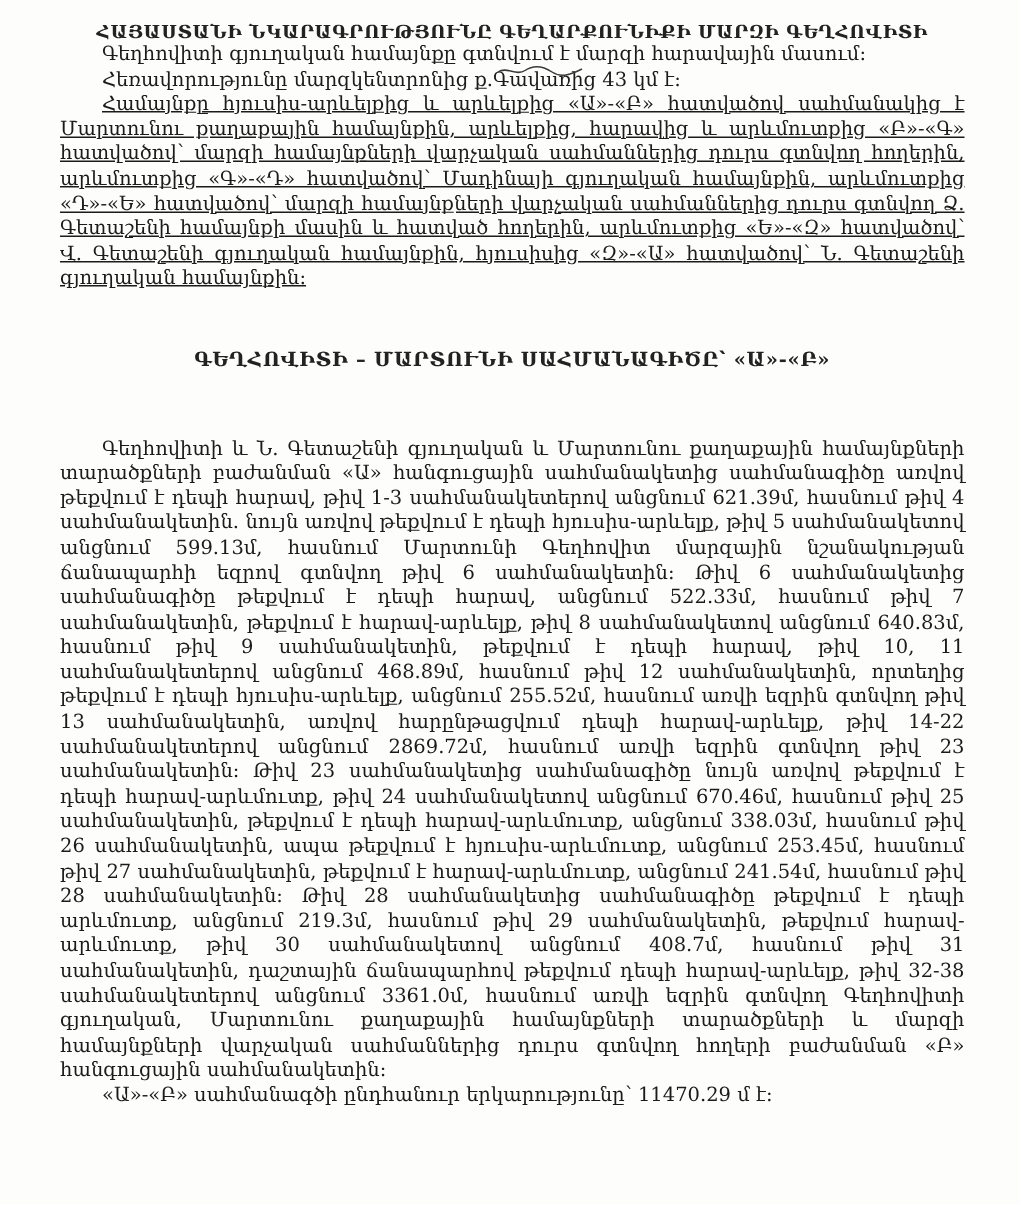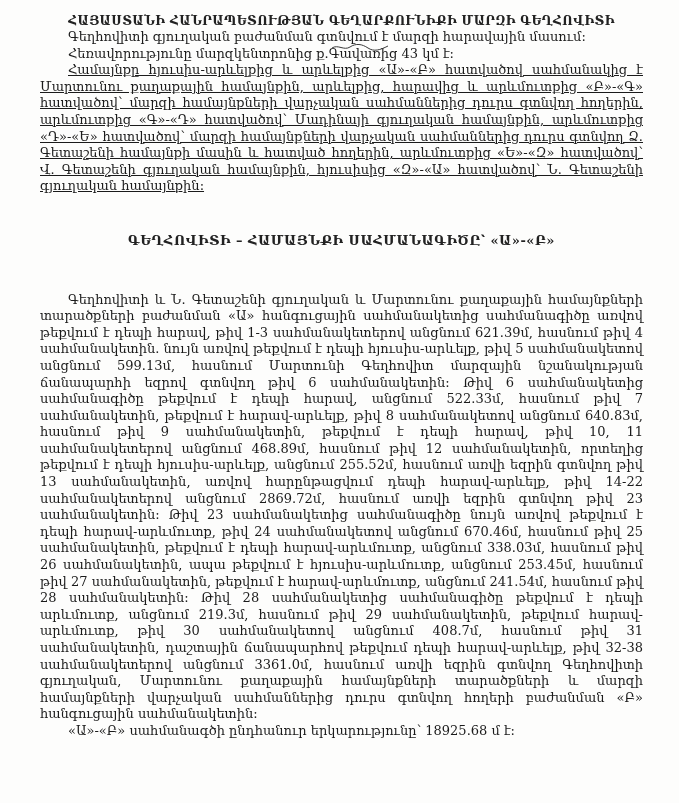--- a/index.html
+++ b/index.html
@@ -60,36 +60,36 @@
   }
   .p-boundary { margin-top: 0; }
   .p-total { margin-top: 4px; }
 </style>
 </head>
 <body>
 
 <div class="page">
 
   <div class="doc-title">
-    <span class="line">ՀԱՅԱՍՏԱՆԻ ՀԱՆՐԱՊԵՏՈՒԹՅԱՆ ԳԵՂԱՐՔՈՒՆԻՔԻ ՄԱՐԶԻ ԳԵՂՀՈՎԻՏԻ</span>
+    <span class="line">ՀԱՅԱՍՏԱՆԻ ՆԿԱՐԱԳՐՈՒԹՅՈՒՆԸ ԳԵՂԱՐՔՈՒՆԻՔԻ ՄԱՐԶԻ ԳԵՂՀՈՎԻՏԻ</span>
   </div>
 
   <svg class="squiggle" viewBox="0 0 60 10" aria-hidden="true">
     <path d="M2 6 C 8 2, 14 9, 20 5 S 32 2, 38 6 S 50 8, 58 4" fill="none" stroke="#3a3a3a" stroke-width="1"></path>
   </svg>
 
   <div class="body-text">
 
-    <p class="para single p-location">Գեղհովիտի գյուղական բաժանման գտնվում է մարզի հարավային  մասում:</p>
+    <p class="para single p-location">Գեղհովիտի գյուղական համայնքը գտնվում է մարզի հարավային  մասում:</p>
 
     <p class="para single p-distance">Հեռավորությունը մարզկենտրոնից ք.Գավառից 43 կմ է:</p>
 
     <p class="para p-adjacency">Համայնքը հյուսիս-արևելքից և արևելքից «Ա»-«Բ» հատվածով սահմանակից է Մարտունու քաղաքային համայնքին, արևելքից, հարավից և արևմուտքից «Բ»-«Գ» հատվածով՝ մարզի համայնքների վարչական սահմաններից դուրս գտնվող հողերին, արևմուտքից «Գ»-«Դ» հատվածով՝ Մադինայի գյուղական համայնքին, արևմուտքից «Դ»-«Ե» հատվածով՝ մարզի համայնքների վարչական սահմաններից դուրս գտնվող Ձ. Գետաշենի համայնքի մասին և հատված հողերին, արևմուտքից «Ե»-«Զ» հատվածով՝ Վ. Գետաշենի գյուղական համայնքին,  հյուսիսից «Զ»-«Ա» հատվածով՝ Ն. Գետաշենի գյուղական համայնքին:</p>
 
-    <div class="section-heading">ԳԵՂՀՈՎԻՏԻ – ՀԱՄԱՅՆՔԻ ՍԱՀՄԱՆԱԳԻԾԸ՝ «Ա»-«Բ»</div>
+    <div class="section-heading">ԳԵՂՀՈՎԻՏԻ – ՄԱՐՏՈՒՆԻ ՍԱՀՄԱՆԱԳԻԾԸ՝ «Ա»-«Բ»</div>
 
     <p class="para p-boundary">Գեղհովիտի և Ն. Գետաշենի գյուղական և Մարտունու քաղաքային համայնքների տարածքների բաժանման «Ա» հանգուցային սահմանակետից սահմանագիծը առվով թեքվում է դեպի հարավ, թիվ 1-3 սահմանակետերով անցնում 621.39մ, հասնում թիվ 4 սահմանակետին. նույն առվով թեքվում է դեպի հյուսիս-արևելք, թիվ 5 սահմանակետով անցնում 599.13մ, հասնում Մարտունի Գեղհովիտ մարզային նշանակության ճանապարհի եզրով գտնվող թիվ 6 սահմանակետին: Թիվ 6 սահմանակետից սահմանագիծը թեքվում է դեպի հարավ, անցնում 522.33մ, հասնում թիվ 7 սահմանակետին, թեքվում է հարավ-արևելք, թիվ 8 սահմանակետով անցնում 640.83մ, հասնում թիվ 9 սահմանակետին, թեքվում է դեպի հարավ, թիվ 10, 11 սահմանակետերով անցնում 468.89մ, հասնում թիվ 12 սահմանակետին, որտեղից թեքվում է դեպի հյուսիս-արևելք, անցնում 255.52մ, հասնում առվի եզրին գտնվող թիվ 13 սահմանակետին, առվով հարընթացվում դեպի հարավ-արևելք, թիվ 14-22 սահմանակետերով անցնում 2869.72մ, հասնում առվի եզրին գտնվող թիվ 23 սահմանակետին: Թիվ 23 սահմանակետից սահմանագիծը նույն առվով թեքվում է դեպի հարավ-արևմուտք, թիվ 24 սահմանակետով անցնում 670.46մ, հասնում թիվ 25 սահմանակետին, թեքվում է դեպի հարավ-արևմուտք, անցնում 338.03մ, հասնում թիվ 26 սահմանակետին, ապա թեքվում է հյուսիս-արևմուտք, անցնում 253.45մ, հասնում թիվ 27 սահմանակետին, թեքվում է հարավ-արևմուտք, անցնում 241.54մ, հասնում թիվ 28 սահմանակետին: Թիվ 28 սահմանակետից սահմանագիծը թեքվում է դեպի արևմուտք, անցնում 219.3մ, հասնում թիվ 29 սահմանակետին, թեքվում հարավ-արևմուտք, թիվ 30 սահմանակետով անցնում 408.7մ, հասնում թիվ 31 սահմանակետին, դաշտային ճանապարհով թեքվում դեպի հարավ-արևելք, թիվ 32-38 սահմանակետերով անցնում 3361.0մ, հասնում առվի եզրին գտնվող Գեղհովիտի գյուղական, Մարտունու քաղաքային համայնքների տարածքների և մարզի համայնքների վարչական սահմաններից դուրս գտնվող հողերի բաժանման «Բ» հանգուցային սահմանակետին:</p>
 
-    <p class="para single p-total">«Ա»-«Բ» սահմանագծի ընդհանուր երկարությունը՝ 18925.68 մ է:</p>
+    <p class="para single p-total">«Ա»-«Բ» սահմանագծի ընդհանուր երկարությունը՝ 11470.29 մ է:</p>
 
   </div>
 
 </div>
 
 </body></html>

